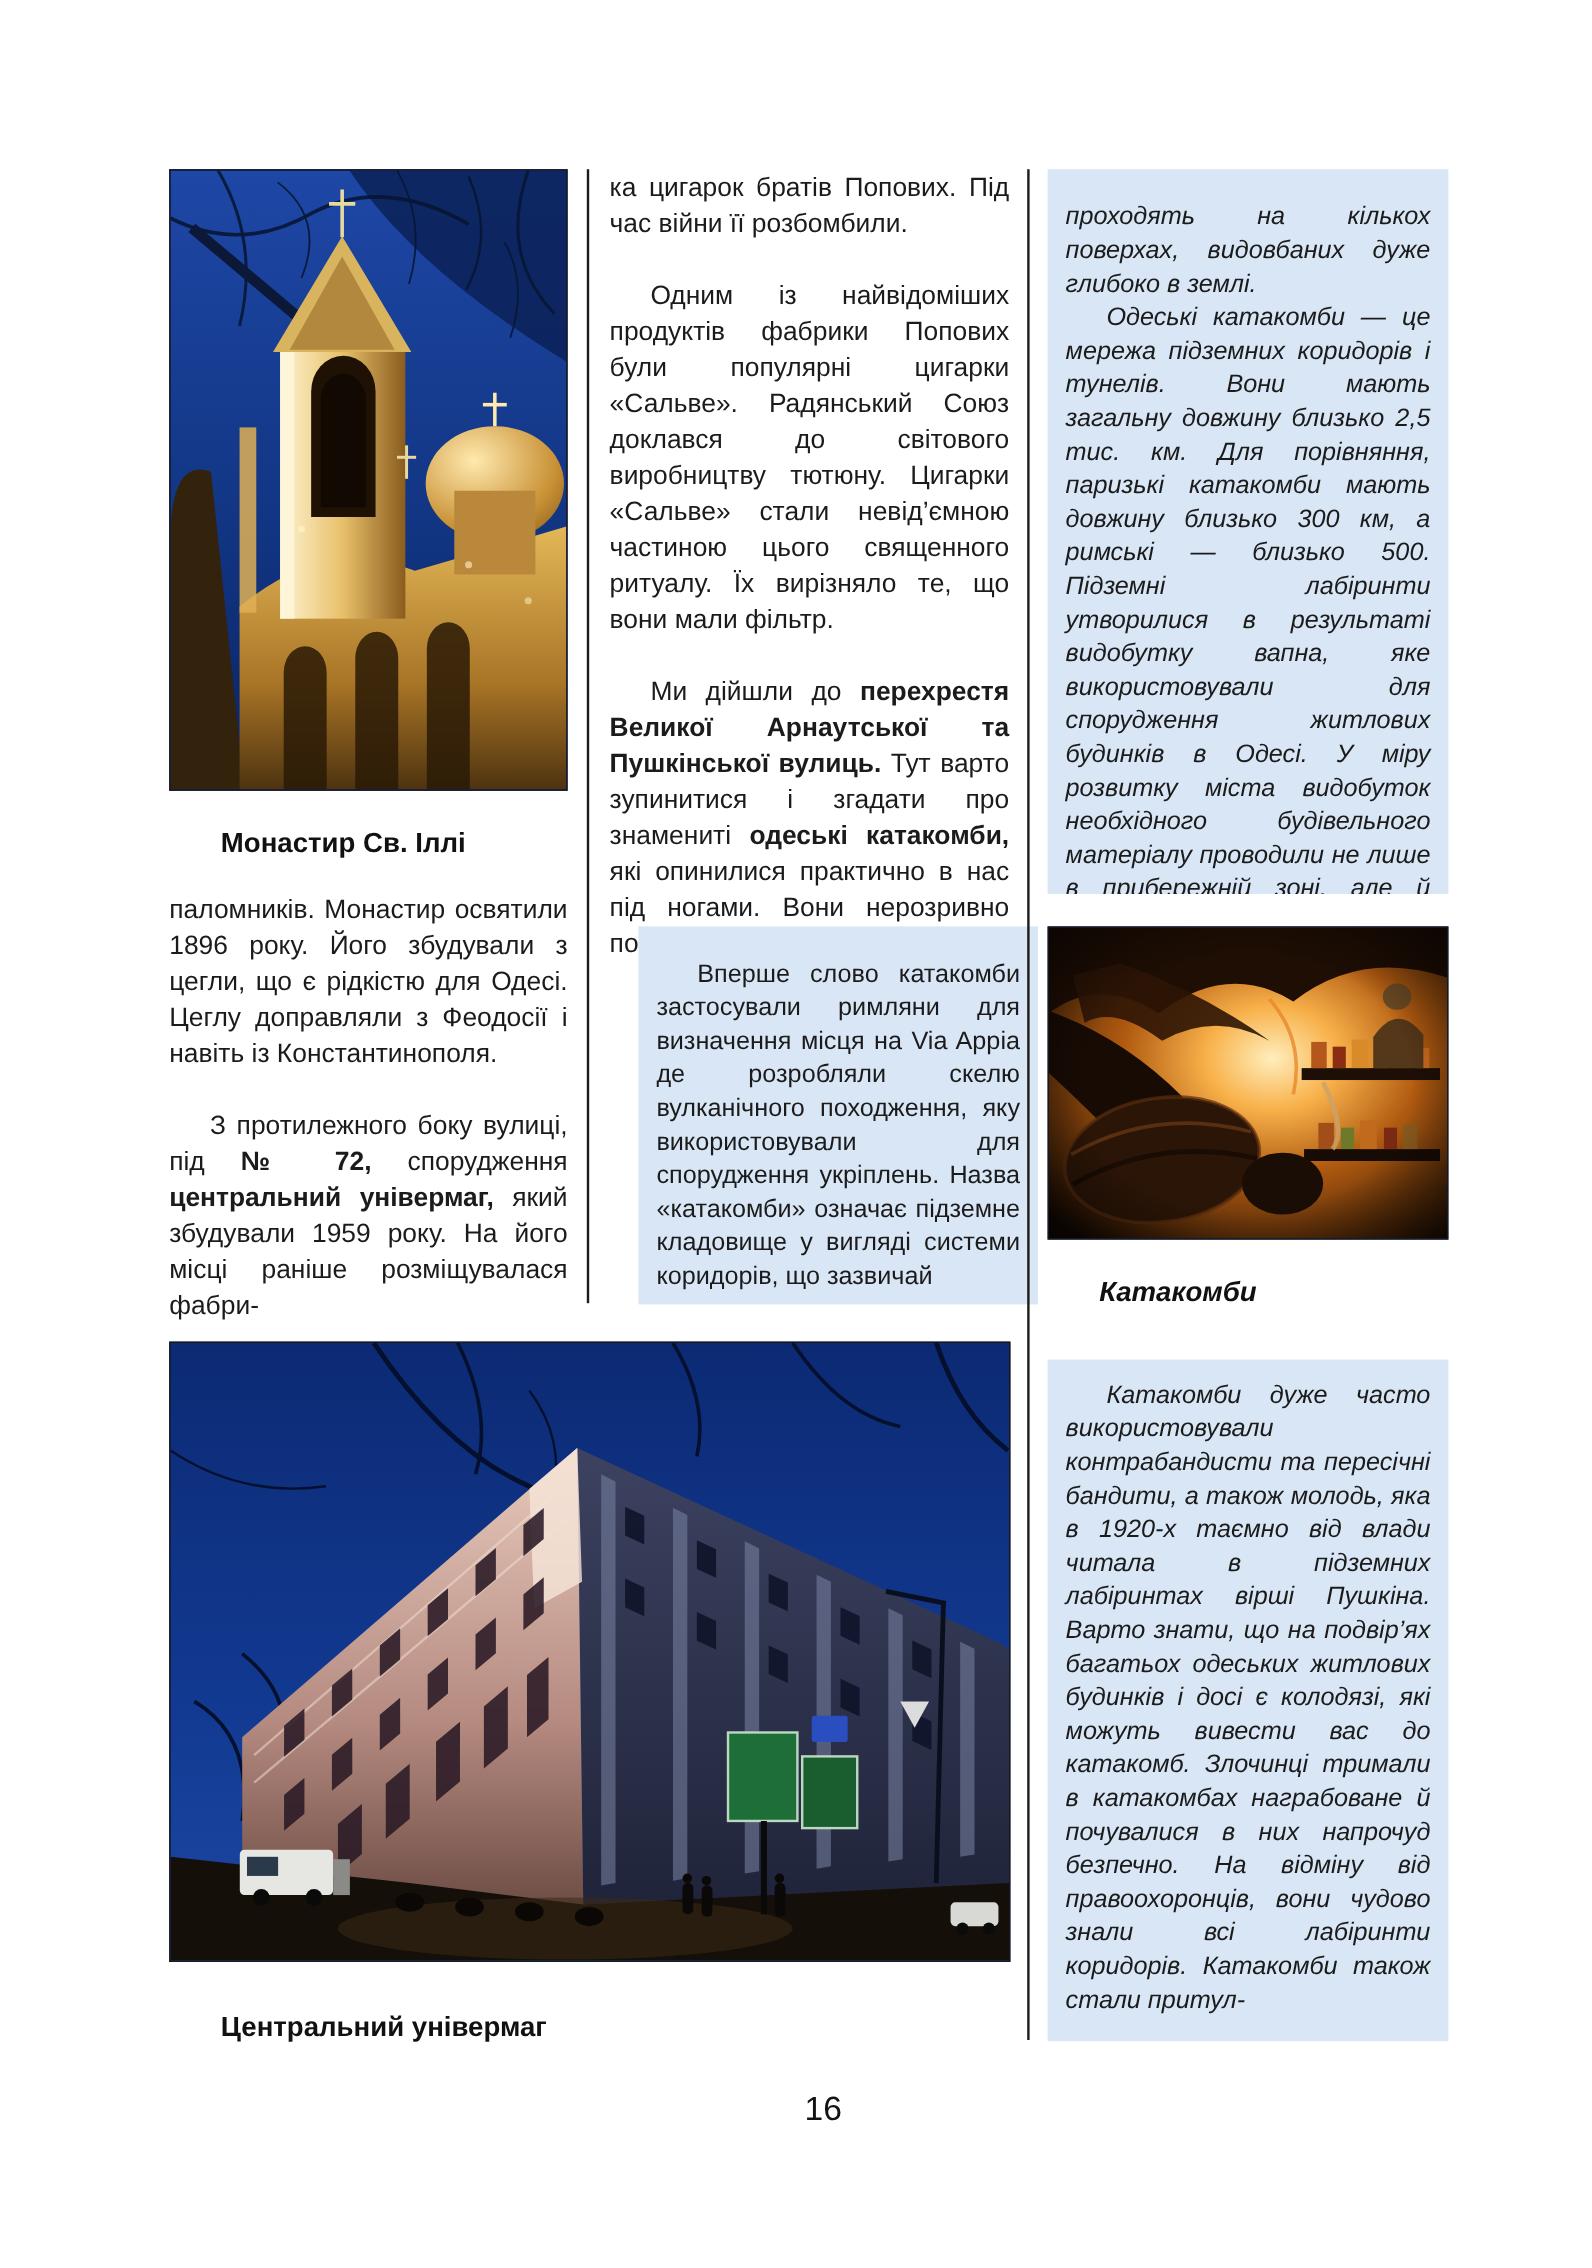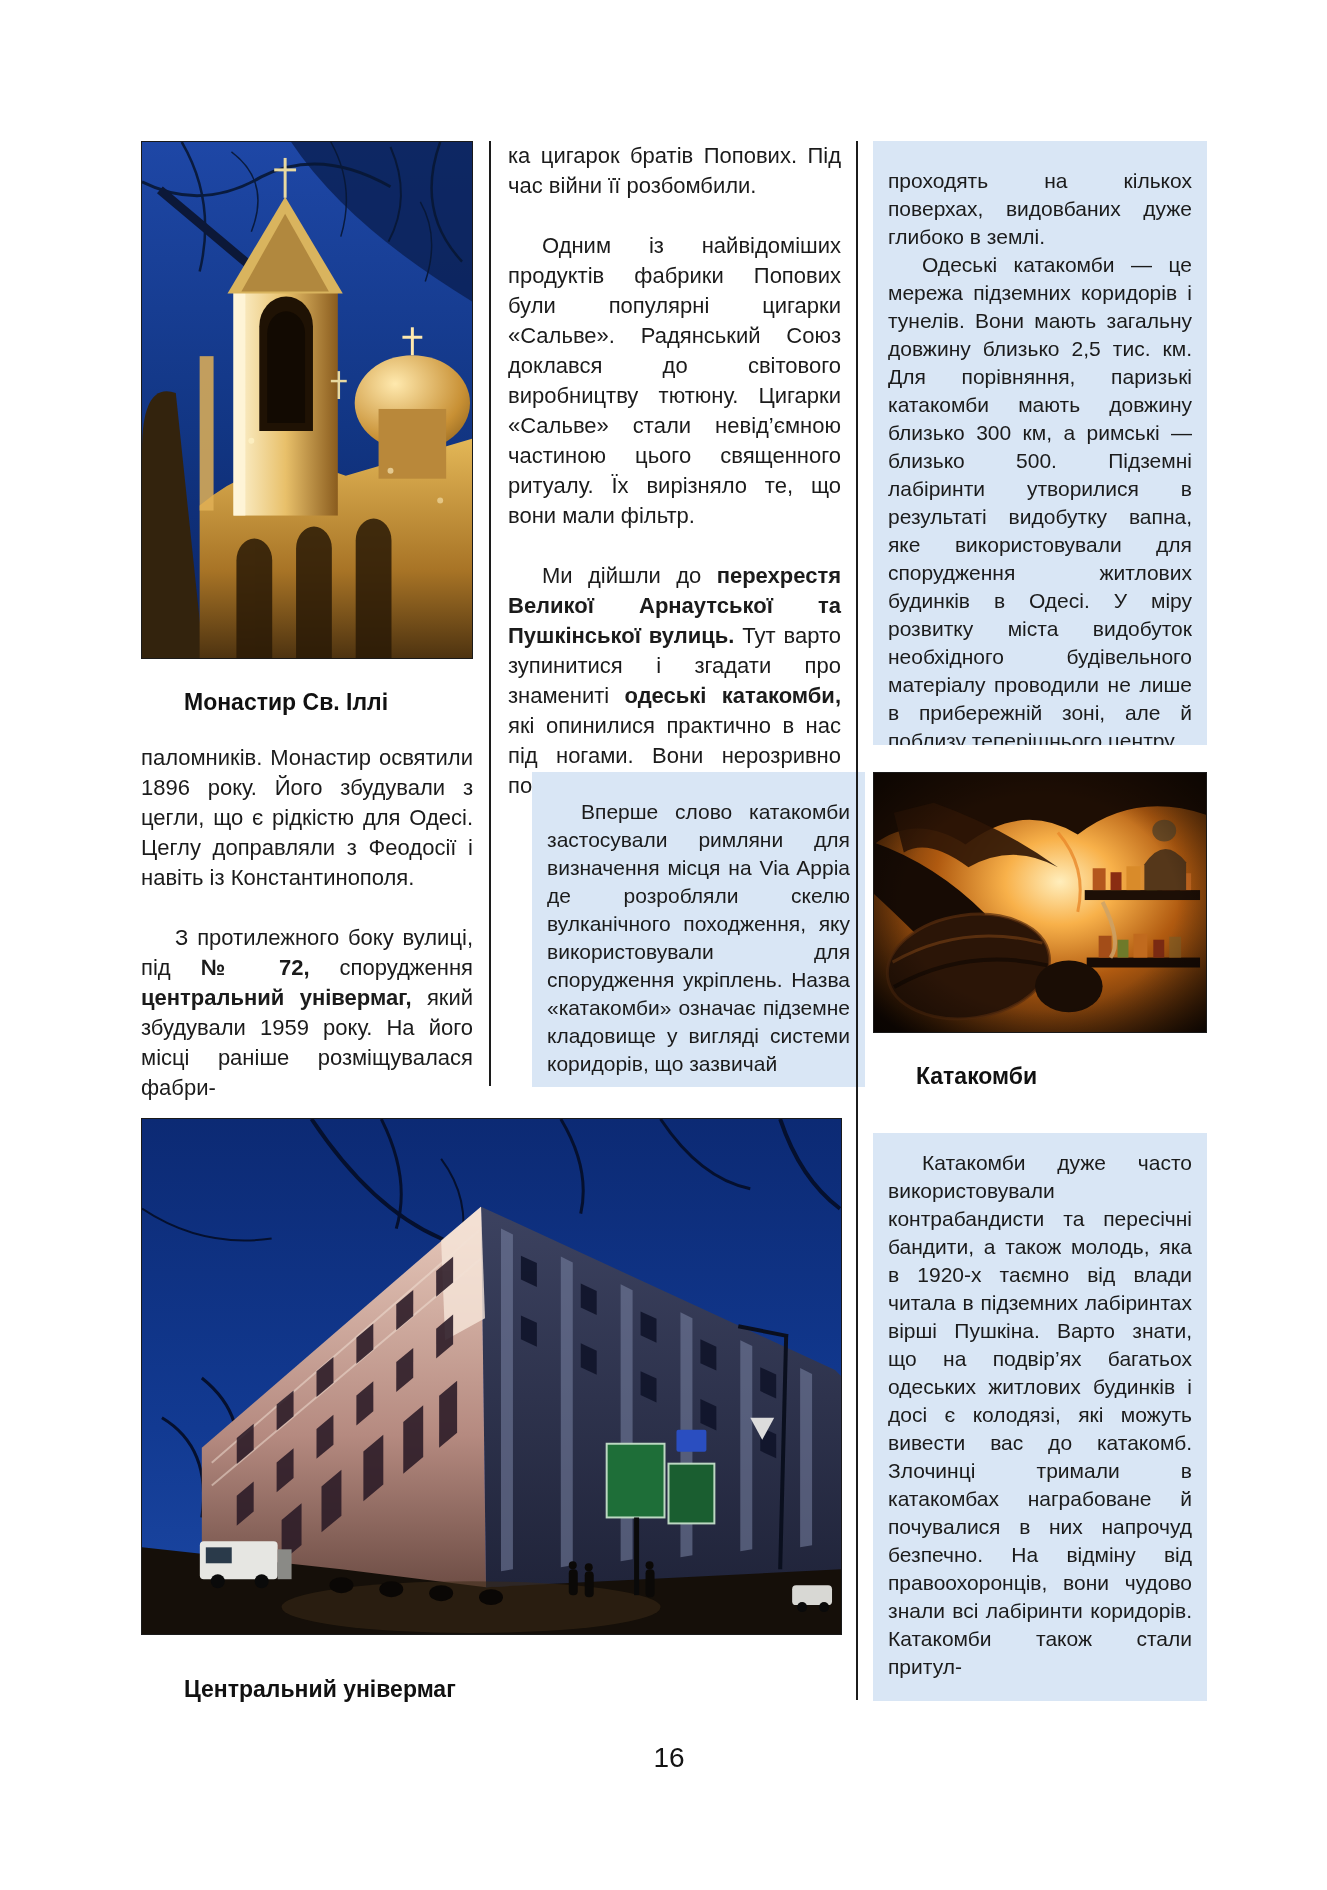--- a/index.html
+++ b/index.html
@@ -4,21 +4,21 @@
 <style>
   html,body{margin:0;padding:0;background:#9a9a9a;}
   .page{
     position:relative;width:1327px;height:1890px;background:#ffffff;
     font-family:"Liberation Sans","DejaVu Sans",sans-serif;color:#1b1b1b;
     margin:0 auto;overflow:hidden;
   }
   .col{position:absolute;top:141px;}
   .col-left{left:141px;width:332px;}
   .col-mid{left:508px;width:333px;}
-  .col-right{left:873px;width:334px;}
+  .col-right{left:873px;width:334px;font-style:italic;}
   .vrule{position:absolute;width:2px;background:#1c1c1c;top:141px;}
   #rule-left{left:489px;height:945px;}
   #rule-right{left:856px;height:1559px;}
   .photo{margin:0;padding:0;display:block;border:1px solid #1a1a1a;box-sizing:border-box;overflow:hidden;background:#0a1c4e;}
   .photo svg{display:block;width:100%;height:100%;}
   .photo-monastery{width:332px;height:518px;}
   .photo-catacombs{position:absolute;left:0;top:631px;width:334px;height:261px;}
   .photo-store{position:absolute;left:141px;top:1118px;width:701px;height:517px;}
   .caption{font-weight:700;font-size:23px;line-height:26px;color:#111;margin-left:43px;}
   .cap-monastery{margin-top:30px;}
@@ -27,21 +27,21 @@
   .para{margin:0;font-size:22px;line-height:30px;text-align:justify;}
   .col-left .para:first-of-type{margin-top:28px;}
   .para + .para{margin-top:30px;}
   .indent{text-indent:34px;}
   .b{font-weight:700;}
   .infobox{background:#d9e6f5;box-sizing:border-box;overflow:hidden;}
   .ipara{margin:0;font-size:21px;line-height:28px;text-align:justify;}
   .infobox-mid{position:absolute;left:0;top:631px;width:333px;height:315px;padding:26px 15px;margin-left:24px;}
   .infobox-r1{width:334px;height:604px;padding:26px 15px;}
   .infobox-r2{position:absolute;left:0;top:992px;width:334px;height:568px;padding:16px 15px;}
-  .page-number{position:absolute;left:136px;top:1742px;width:1066px;text-align:center;
+  .page-number{position:absolute;left:153px;top:1742px;width:1066px;text-align:center;
     font-size:28px;color:#141414;}
 </style>
 </head>
 <body>
 
 <div class="page">
 
   <div class="col col-left">
     <figure class="photo photo-monastery">
       <svg viewBox="0 0 332 518" preserveAspectRatio="none">

